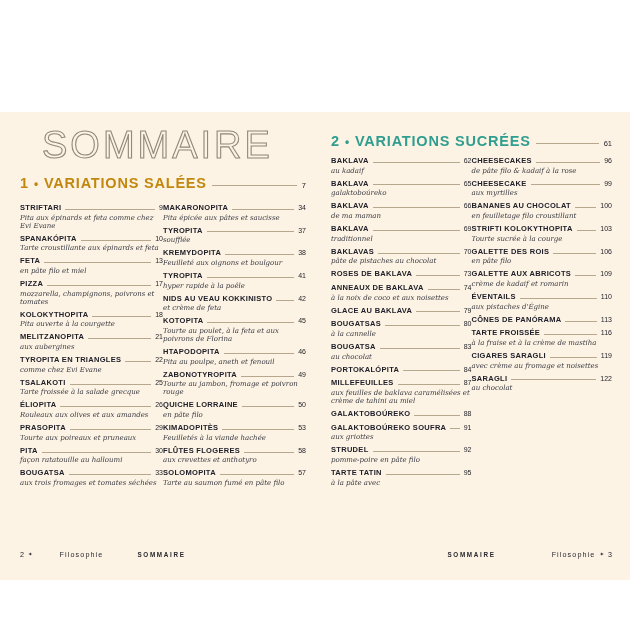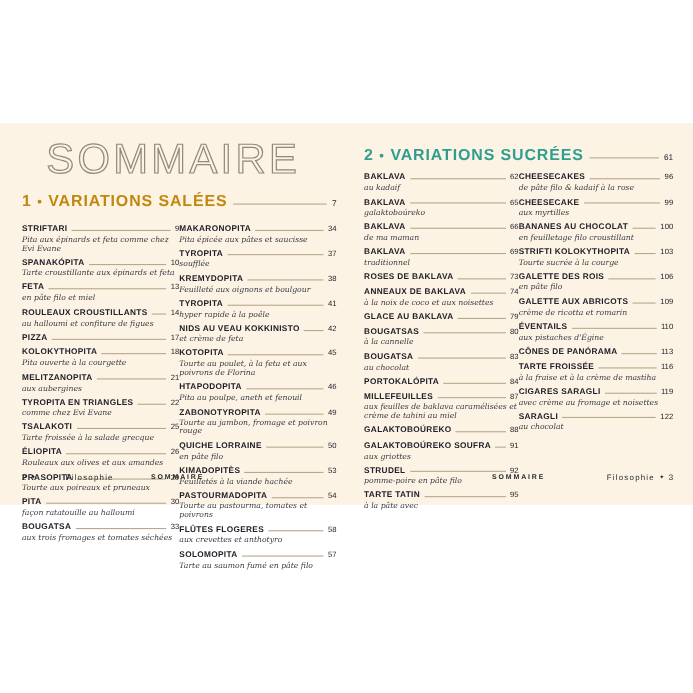--- a/index.html
+++ b/index.html
@@ -3,21 +3,21 @@
 <meta charset="utf-8">
 <style>
   html,body{margin:0;padding:0;}
   body{
     width:630px;height:630px;position:relative;overflow:hidden;
     background:#ffffff;
     font-family:"Liberation Sans",sans-serif;
     -webkit-font-smoothing:antialiased;
   }
   .spread{
-    position:absolute;top:112px;left:0;width:630px;height:347px;
+    position:absolute;top:112px;left:0;width:630px;height:468px;
     background:#fcf3e4;display:flex;justify-content:flex-end;
   }
   .page{position:relative;width:315px;box-sizing:border-box;}
   .page-left{padding:0 9px 0 20px;}
   .page-right{padding:0 18px 0 16px;}
 
   .sommaire{
     margin:14px 0 0 22px;
     font-size:38px;line-height:1;letter-spacing:3px;font-weight:400;
     color:transparent;-webkit-text-stroke:1.1px #93897a;
@@ -107,35 +107,28 @@
 
   <div class="entry">
     <div class="entry-row">
       <span class="entry-title">FETA</span>
       <span class="leader"></span>
       <span class="entry-page">13</span>
     </div>
     <div class="entry-sub">en pâte filo et miel</div>
   </div>
 
-  <div class="entry">
-    <div class="entry-row">
-      <span class="entry-title">ROULEAUX CROUSTILLANTS</span>
-      <span class="leader"></span>
-      <span class="entry-page">14</span>
-    </div>
-    <div class="entry-sub">au halloumi et confiture de figues</div>
-  </div>
 
   <div class="entry">
     <div class="entry-row">
       <span class="entry-title">PIZZA</span>
       <span class="leader"></span>
       <span class="entry-page">17</span>
     </div>
+    <div class="entry-sub">mozzarella, champignons, poivrons et tomates</div>
   </div>
 
   <div class="entry">
     <div class="entry-row">
       <span class="entry-title">KOLOKYTHOPITA</span>
       <span class="leader"></span>
       <span class="entry-page">18</span>
     </div>
     <div class="entry-sub">Pita ouverte à la courgette</div>
   </div>
@@ -287,28 +280,20 @@
 
   <div class="entry">
     <div class="entry-row">
       <span class="entry-title">KIMADOPITÈS</span>
       <span class="leader"></span>
       <span class="entry-page">53</span>
     </div>
     <div class="entry-sub">Feuilletés à la viande hachée</div>
   </div>
 
-  <div class="entry">
-    <div class="entry-row">
-      <span class="entry-title">PASTOURMADOPITA</span>
-      <span class="leader"></span>
-      <span class="entry-page">54</span>
-    </div>
-    <div class="entry-sub">Tourte au pastourma, tomates et poivrons</div>
-  </div>
 
   <div class="entry">
     <div class="entry-row">
       <span class="entry-title">FLÛTES FLOGERES</span>
       <span class="leader"></span>
       <span class="entry-page">58</span>
     </div>
     <div class="entry-sub">aux crevettes et anthotyro</div>
   </div>
 
@@ -373,20 +358,28 @@
 
   <div class="entry">
     <div class="entry-row">
       <span class="entry-title">BAKLAVA</span>
       <span class="leader"></span>
       <span class="entry-page">69</span>
     </div>
     <div class="entry-sub">traditionnel</div>
   </div>
 
+  <div class="entry">
+    <div class="entry-row">
+      <span class="entry-title">BAKLAVAS</span>
+      <span class="leader"></span>
+      <span class="entry-page">70</span>
+    </div>
+    <div class="entry-sub">pâte de pistaches au chocolat</div>
+  </div>
 
   <div class="entry">
     <div class="entry-row">
       <span class="entry-title">ROSES DE BAKLAVA</span>
       <span class="leader"></span>
       <span class="entry-page">73</span>
     </div>
 
   </div>
 
@@ -525,21 +518,21 @@
     </div>
     <div class="entry-sub">en pâte filo</div>
   </div>
 
   <div class="entry">
     <div class="entry-row">
       <span class="entry-title">GALETTE AUX ABRICOTS</span>
       <span class="leader"></span>
       <span class="entry-page">109</span>
     </div>
-    <div class="entry-sub">crème de ricotta et romarin</div>
+    <div class="entry-sub">crème de kadaif et romarin</div>
   </div>
 
   <div class="entry">
     <div class="entry-row">
       <span class="entry-title">ÉVENTAILS</span>
       <span class="leader"></span>
       <span class="entry-page">110</span>
     </div>
     <div class="entry-sub">aux pistaches d'Égine</div>
   </div>

